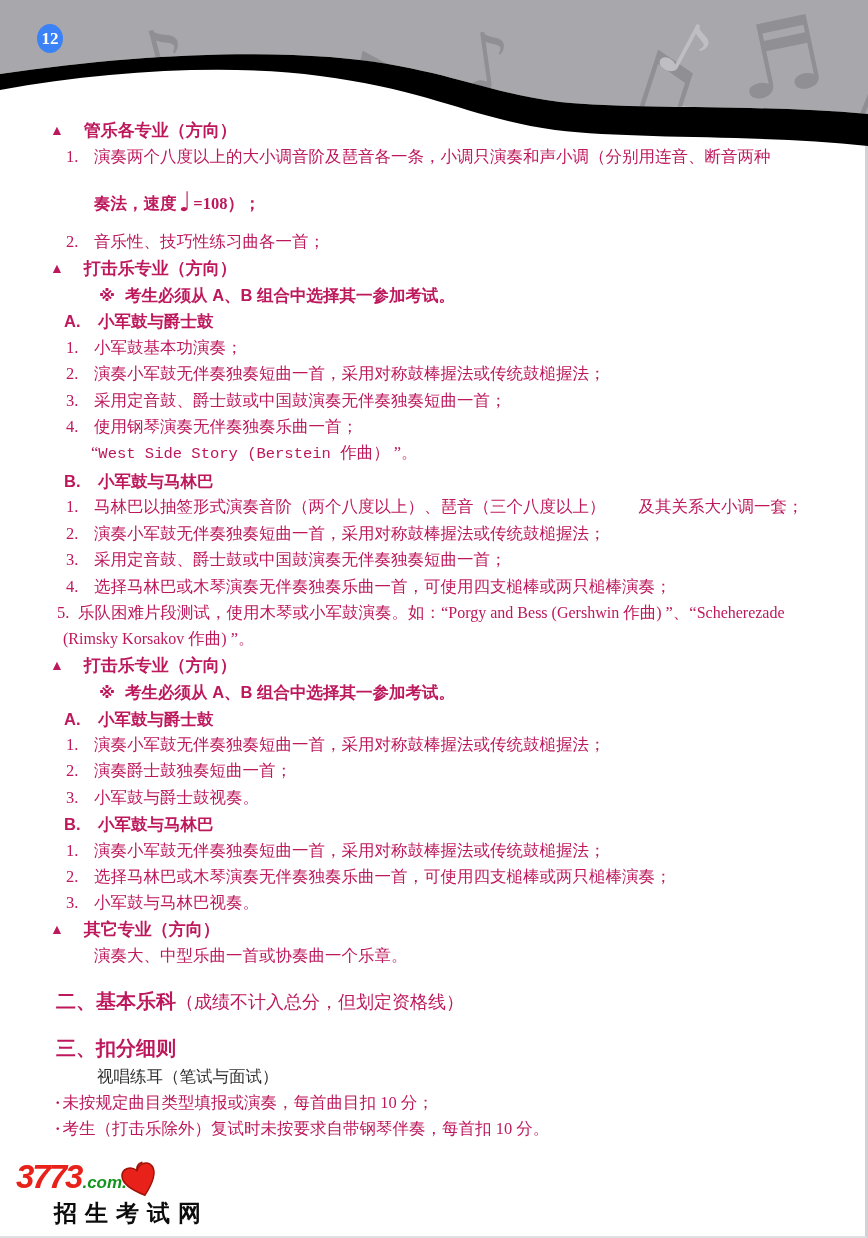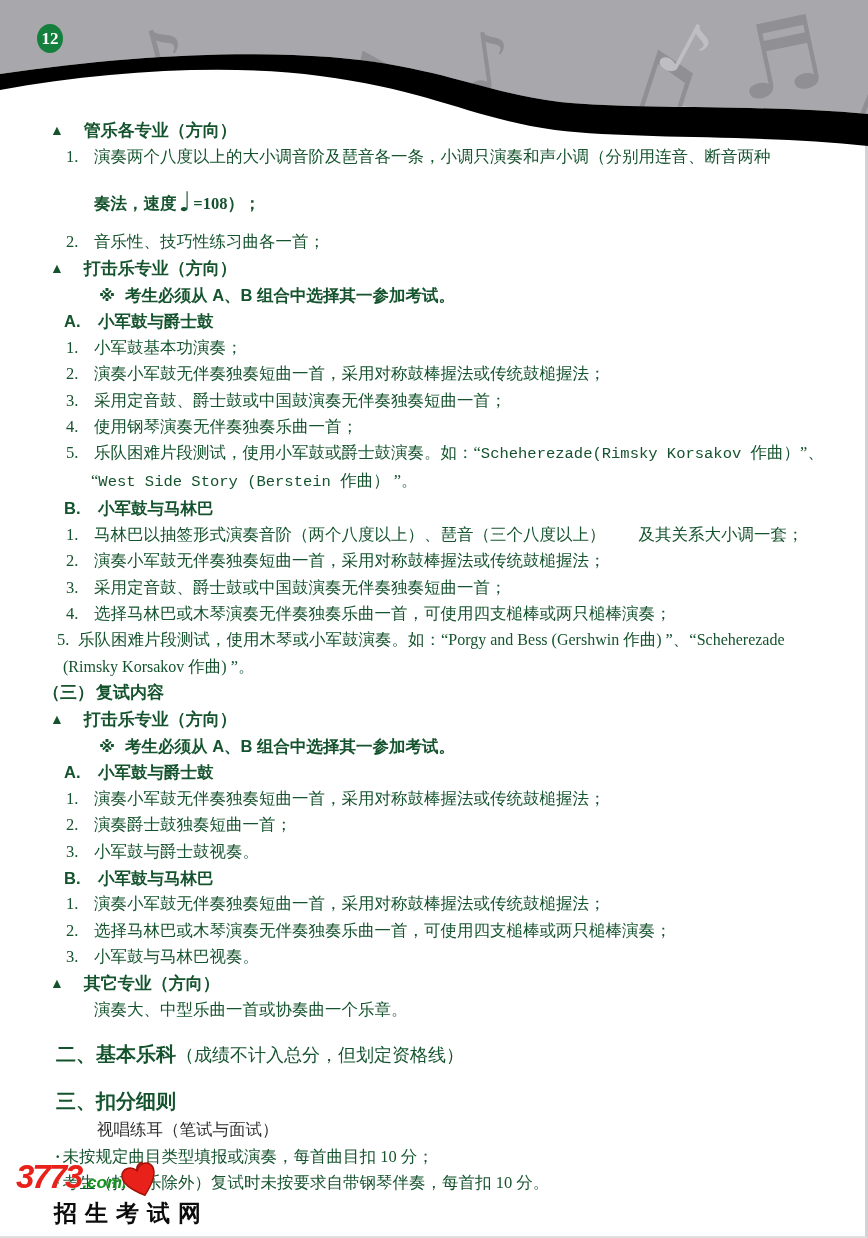--- a/index.html
+++ b/index.html
@@ -3,27 +3,27 @@
 <meta charset="utf-8">
 <style>
   html,body{margin:0;padding:0;}
   body{width:868px;height:1238px;position:relative;background:#ffffff;overflow:hidden;
        font-family:"Liberation Serif","DejaVu Serif",serif;}
   .page{position:absolute;inset:0;border-right:3px solid #d2d2d4;border-bottom:2px solid #e0e0e2;}
 
   
   .hdr{position:absolute;top:0;left:0;width:868px;height:172px;z-index:1;}
   .hdr svg{display:block;}
-  .badge{position:absolute;top:24px;left:37px;width:26px;height:29px;background:#15803d;
+  .badge{position:absolute;top:24px;left:37px;width:26px;height:29px;background:#3b82f6;
          border-radius:50%;color:#ffffff;display:flex;align-items:center;justify-content:center;
          font-family:"Liberation Serif",serif;font-weight:bold;font-size:17px;z-index:3;}
 
   
   .doc{position:absolute;top:118px;left:0;width:840px;z-index:2;}
-  .ln{position:relative;line-height:26.4px;font-size:16.5px;color:#14532d;white-space:pre-wrap;}
+  .ln{position:relative;line-height:26.4px;font-size:16.5px;color:#be185d;white-space:pre-wrap;}
   .mk{display:inline;}
   .pt{}
   .h{padding-left:50px;font-weight:bold;font-size:17px;font-family:"Liberation Sans","DejaVu Sans",sans-serif;}
   .h .mk{margin-right:20px;font-size:14px;position:relative;top:-1px;}
   .h2{padding-left:55px;font-weight:bold;font-size:16.5px;font-family:"Liberation Sans","DejaVu Sans",sans-serif;margin-left:44px;}
   .h2 .mk{margin-right:10px;}
   .hl{padding-left:64px;font-weight:bold;font-size:16.5px;font-family:"Liberation Sans","DejaVu Sans",sans-serif;}
   .hl .mk{display:inline-block;width:34px;}
   .item{padding-left:66px;}
   .item .mk{display:inline-block;width:28px;}
@@ -92,30 +92,28 @@
       <div class="ln item"><span class="mk">1.</span><span class="pt ">演奏两个八度以上的大小调音阶及琶音各一条，小调只演奏和声小调（分别用连音、断音两种</span></div>
       <div class="ln cont tempo"><span class="pt ">奏法，速度</span><span class="pt note">♩</span><span class="pt ">=108）；</span></div>
       <div class="ln item g12"><span class="mk">2.</span><span class="pt ">音乐性、技巧性练习曲各一首；</span></div>
       <div class="ln h"><span class="mk">▲</span><span class="pt ">打击乐专业（方向）</span></div>
       <div class="ln h2"><span class="mk">※</span><span class="pt ">考生必须从 A、B 组合中选择其一参加考试。</span></div>
       <div class="ln hl"><span class="mk">A.</span><span class="pt ">小军鼓与爵士鼓</span></div>
       <div class="ln item"><span class="mk">1.</span><span class="pt ">小军鼓基本功演奏；</span></div>
       <div class="ln item"><span class="mk">2.</span><span class="pt ">演奏小军鼓无伴奏独奏短曲一首，采用对称鼓棒握法或传统鼓槌握法；</span></div>
       <div class="ln item"><span class="mk">3.</span><span class="pt ">采用定音鼓、爵士鼓或中国鼓演奏无伴奏独奏短曲一首；</span></div>
       <div class="ln item"><span class="mk">4.</span><span class="pt ">使用钢琴演奏无伴奏独奏乐曲一首；</span></div>
-      <div class="ln item"><span class="mk">5.</span><span class="pt ">乐队困难片段测试，使用小军鼓或爵士鼓演奏。如：“</span><span class="pt mono">Scheherezade(Rimsky Korsakov </span><span class="pt ">作曲</span><span class="pt ">）”、</span></div>
       <div class="ln cont2"><span class="pt ">“</span><span class="pt mono">West Side Story (Berstein </span><span class="pt ">作曲</span><span class="pt ">） ”。</span></div>
       <div class="ln hl"><span class="mk">B.</span><span class="pt ">小军鼓与马林巴</span></div>
       <div class="ln item"><span class="mk">1.</span><span class="pt ">马林巴以抽签形式演奏音阶（两个八度以上）、琶音（三个八度以上）　　及其关系大小调一套；</span></div>
       <div class="ln item"><span class="mk">2.</span><span class="pt ">演奏小军鼓无伴奏独奏短曲一首，采用对称鼓棒握法或传统鼓槌握法；</span></div>
       <div class="ln item"><span class="mk">3.</span><span class="pt ">采用定音鼓、爵士鼓或中国鼓演奏无伴奏独奏短曲一首；</span></div>
       <div class="ln item"><span class="mk">4.</span><span class="pt ">选择马林巴或木琴演奏无伴奏独奏乐曲一首，可使用四支槌棒或两只槌棒演奏；</span></div>
       <div class="ln item5b"><span class="mk">5.</span><span class="pt ">乐队困难片段测试，使用木琴或小军鼓演奏。如：“</span><span class="pt en">Porgy and Bess (Gershwin </span><span class="pt ">作曲</span><span class="pt en">) </span><span class="pt ">”、“</span><span class="pt en">Scheherezade</span></div>
       <div class="ln cont3"><span class="pt en">(Rimsky Korsakov </span><span class="pt ">作曲</span><span class="pt en">) </span><span class="pt ">”。</span></div>
-      <div class="ln secsub"><span class="mk">（三）</span><span class="pt ">复试内容</span></div>
       <div class="ln h"><span class="mk">▲</span><span class="pt ">打击乐专业（方向）</span></div>
       <div class="ln h2"><span class="mk">※</span><span class="pt ">考生必须从 A、B 组合中选择其一参加考试。</span></div>
       <div class="ln hl"><span class="mk">A.</span><span class="pt ">小军鼓与爵士鼓</span></div>
       <div class="ln item"><span class="mk">1.</span><span class="pt ">演奏小军鼓无伴奏独奏短曲一首，采用对称鼓棒握法或传统鼓槌握法；</span></div>
       <div class="ln item"><span class="mk">2.</span><span class="pt ">演奏爵士鼓独奏短曲一首；</span></div>
       <div class="ln item"><span class="mk">3.</span><span class="pt ">小军鼓与爵士鼓视奏。</span></div>
       <div class="ln hl"><span class="mk">B.</span><span class="pt ">小军鼓与马林巴</span></div>
       <div class="ln item"><span class="mk">1.</span><span class="pt ">演奏小军鼓无伴奏独奏短曲一首，采用对称鼓棒握法或传统鼓槌握法；</span></div>
       <div class="ln item"><span class="mk">2.</span><span class="pt ">选择马林巴或木琴演奏无伴奏独奏乐曲一首，可使用四支槌棒或两只槌棒演奏；</span></div>
       <div class="ln item"><span class="mk">3.</span><span class="pt ">小军鼓与马林巴视奏。</span></div>

